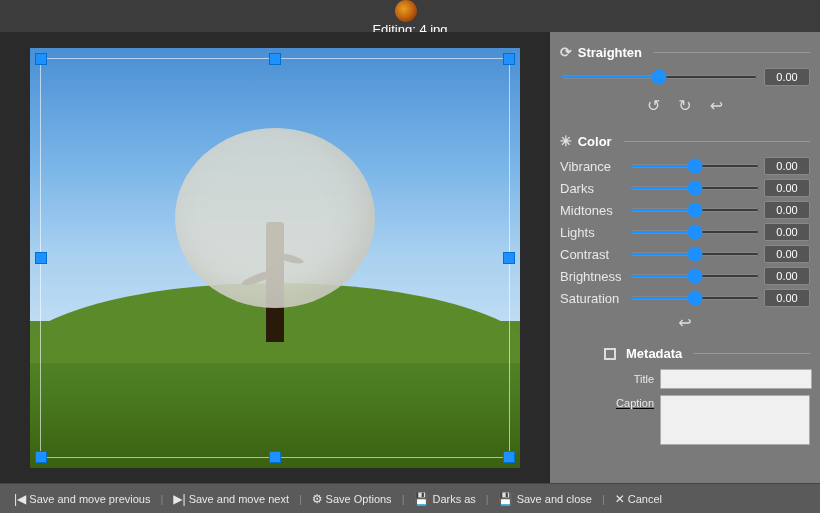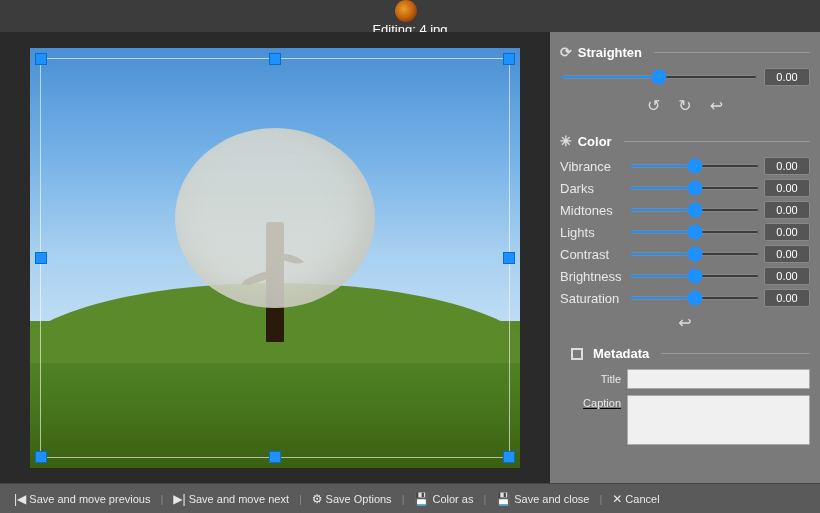--- a/index.html
+++ b/index.html
@@ -273,21 +273,22 @@
     }
 
     .reset-row {
       display: flex;
       justify-content: center;
       margin-top: 4px;
     }
 
     
     .metadata-section {
-      padding: 4px 10px 8px 21px;
+      padding: 4px 10px 8px 6px;
+      margin-left: 48px;
     }
     .meta-row {
       display: flex;
       align-items: center;
       gap: 6px;
       margin-bottom: 6px;
     }
     .meta-label {
       width: 50px;
       text-align: right;
@@ -492,21 +493,21 @@
     <span>Save and move next</span>
   </button>
   <span class="bottom-sep">|</span>
   <button class="bottom-btn">
     <span class="btn-icon">⚙</span>
     <span>Save Options</span>
   </button>
   <span class="bottom-sep">|</span>
   <button class="bottom-btn">
     <span class="btn-icon">💾</span>
-    <span>Color as</span>
+    <span>Darks as</span>
   </button>
   <span class="bottom-sep">|</span>
   <button class="bottom-btn">
     <span class="btn-icon">💾</span>
     <span>Save and close</span>
   </button>
   <span class="bottom-sep">|</span>
   <button class="bottom-btn">
     <span class="btn-icon">✕</span>
     <span>Cancel</span>

